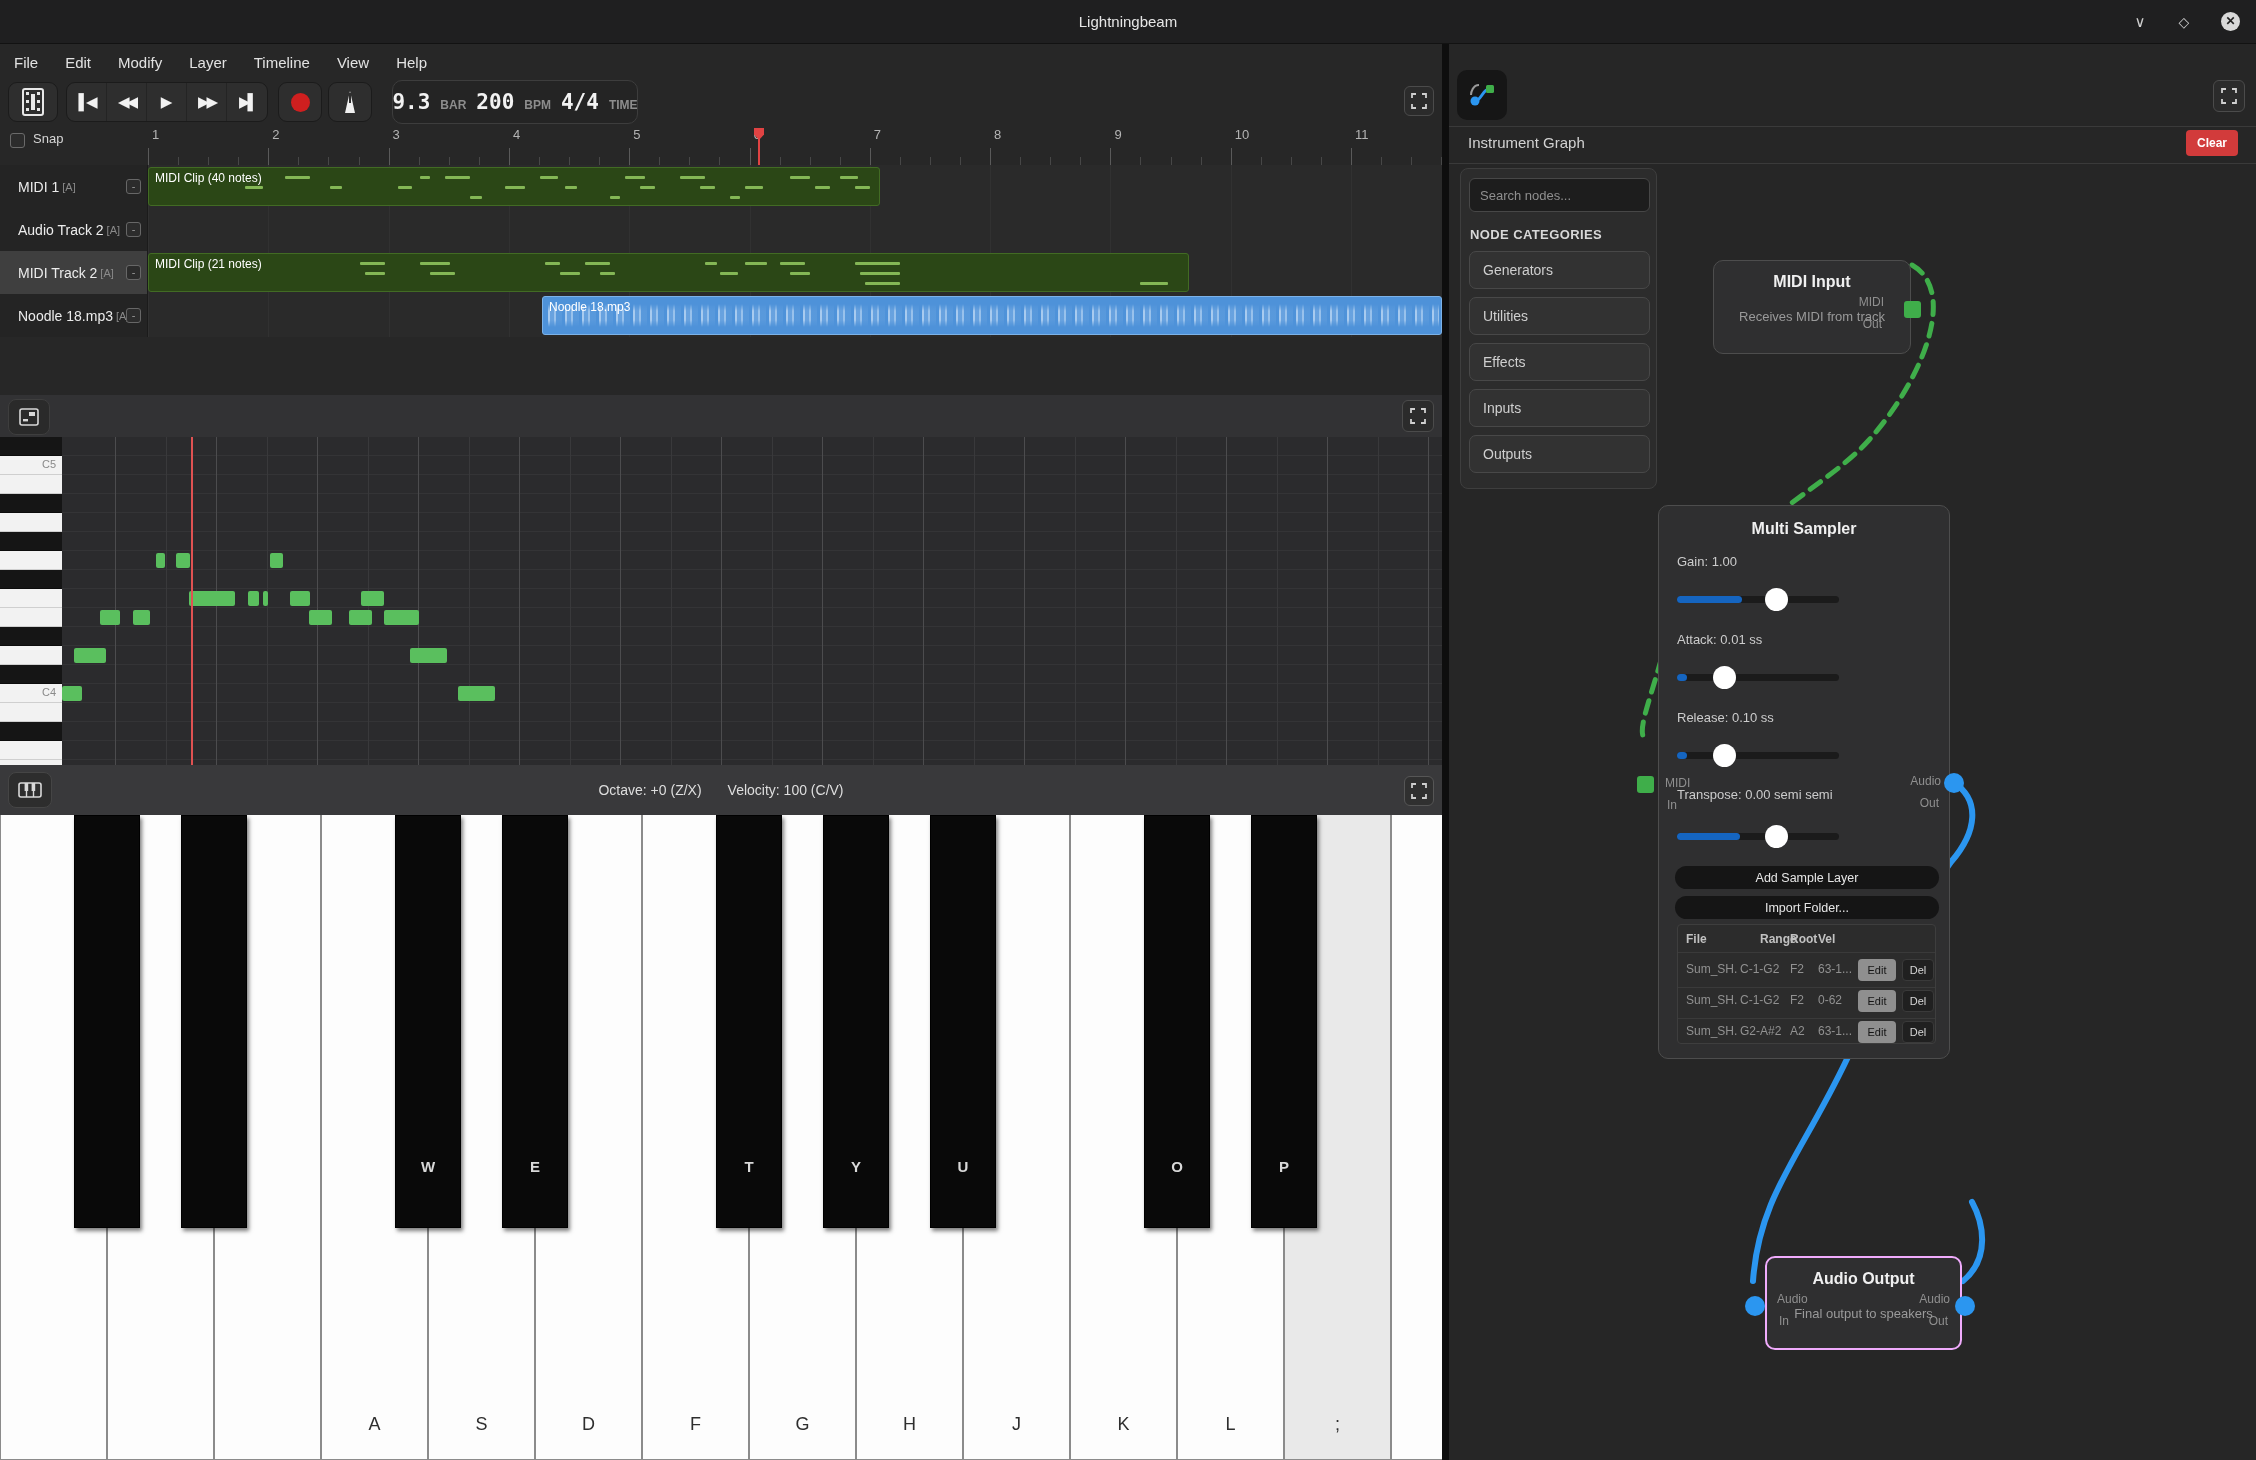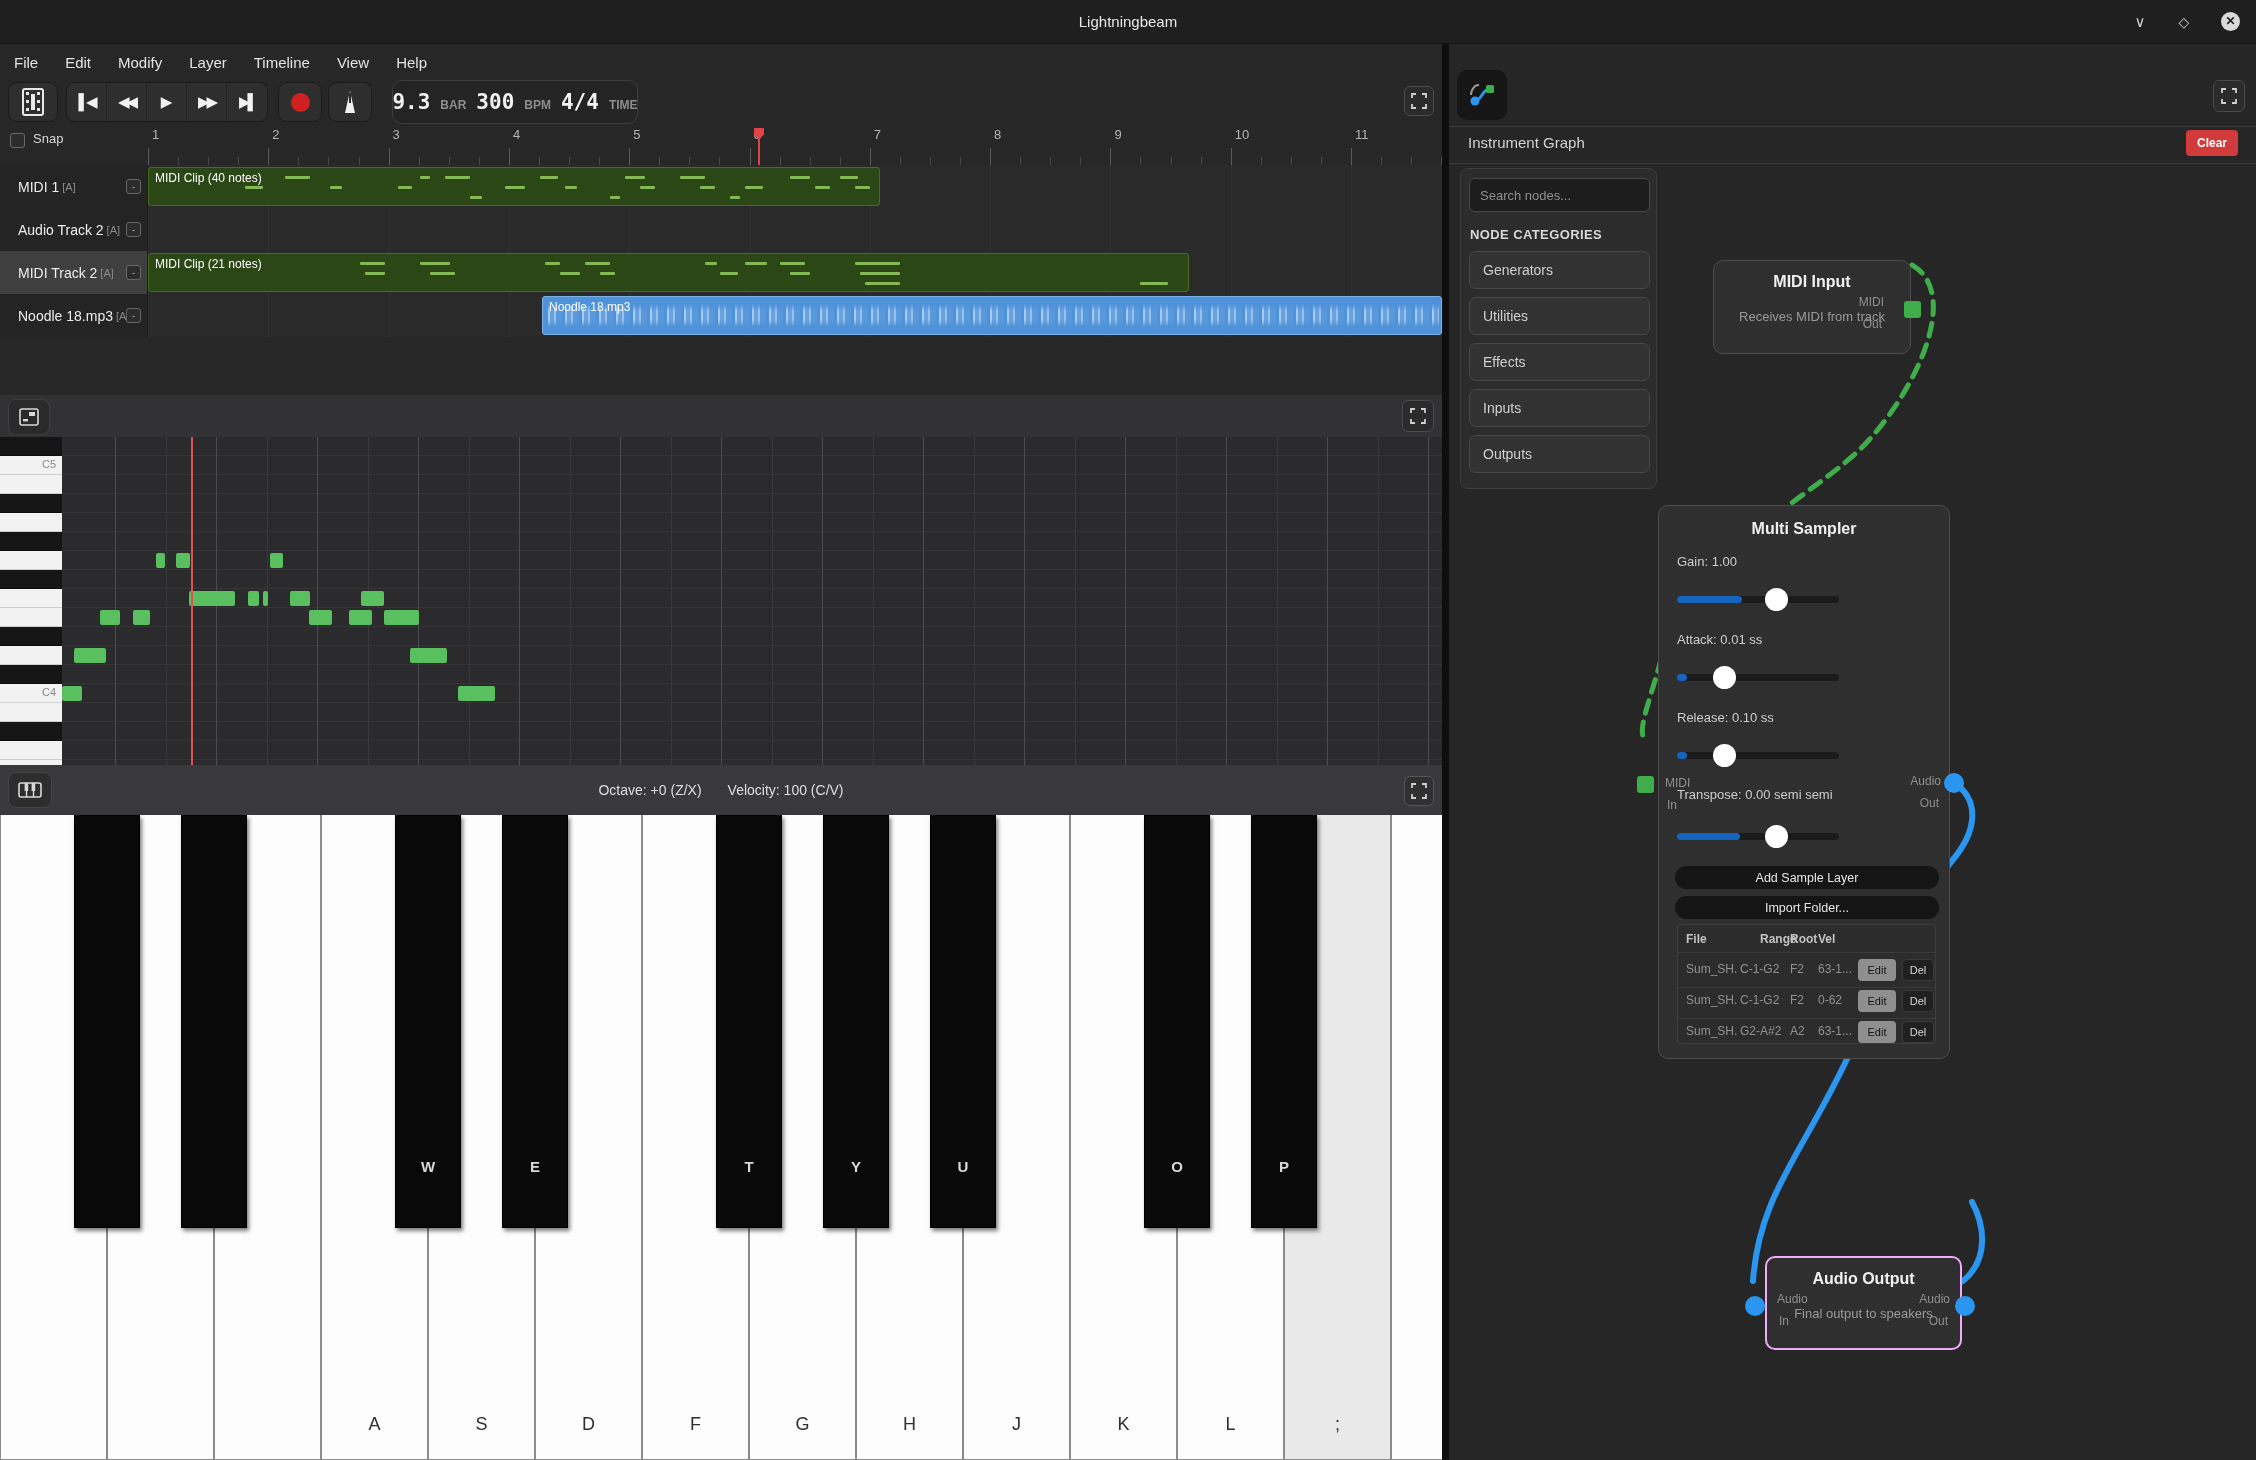--- a/index.html
+++ b/index.html
@@ -181,21 +181,21 @@
       </div>
     <div id="metro-btn" class="tbtn">
       <svg width="16" height="22" viewBox="0 0 16 22">
         <path d="M8 0 L13 22 L3 22 Z" fill="#f0f0f0"></path>
           <rect x="7" y="2" width="2" height="10" fill="#2e2e2e"></rect>
       </svg>
     </div>
     <div id="transport-display">
       <span class="td-val">9.3</span>
       <span class="td-unit">BAR</span>
-      <span class="td-val">300</span>
+      <span class="td-val">200</span>
       <span class="td-unit">BPM</span>
       <span class="td-val">4/4</span>
       <span class="td-unit">TIME</span>
     </div>
     <div id="tl-expand">
       <svg width="16" height="16" viewBox="0 0 16 16">
         <path d="M1 5 V1 H5 M11 1 H15 V5 M15 11 V15 H11 M5 15 H1 V11" fill="none" stroke="#cfcfcf" stroke-width="1.8"></path>
       </svg>
     </div>
   </div>

